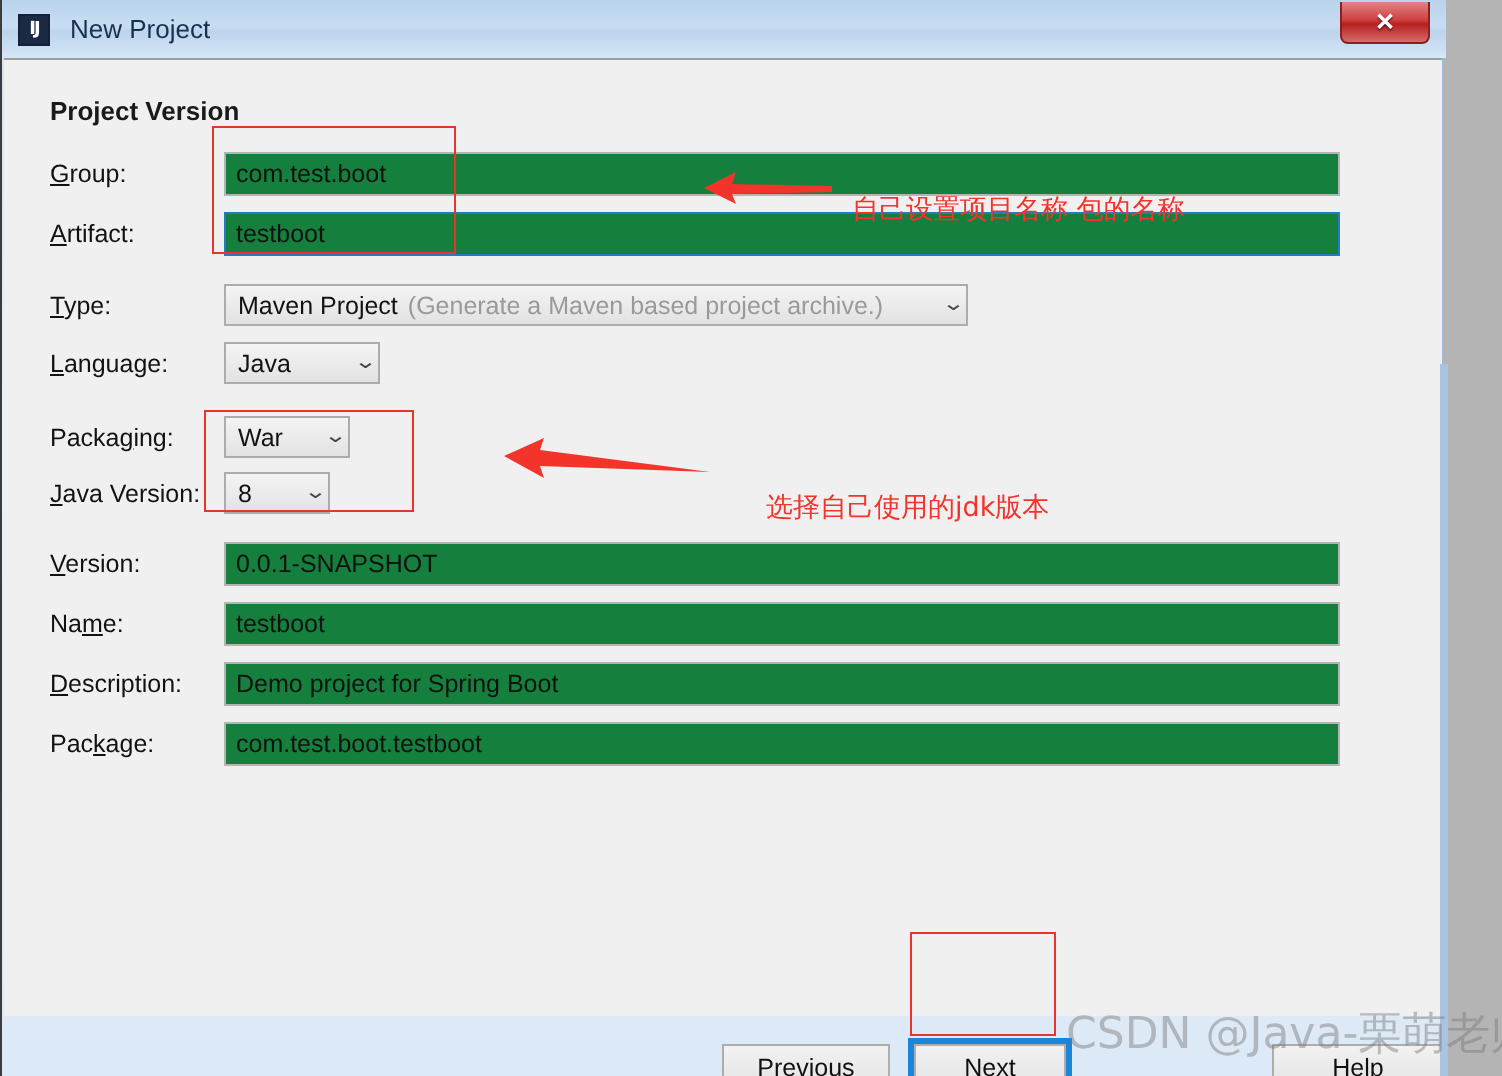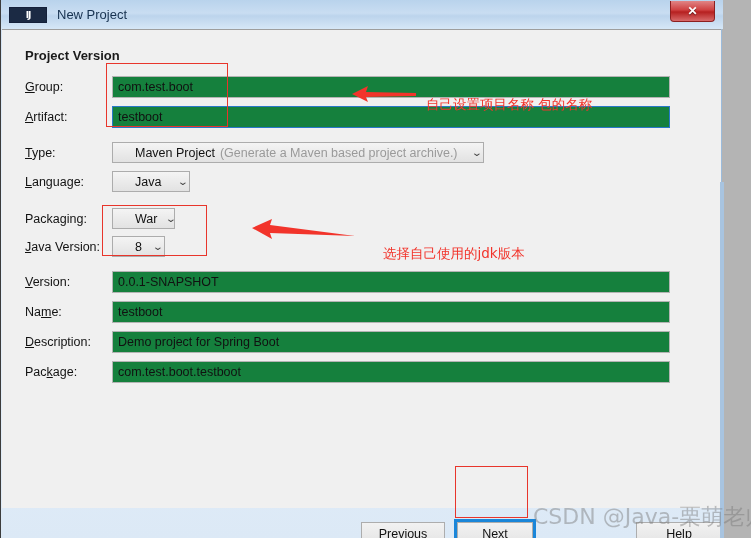--- a/index.html
+++ b/index.html
@@ -34,21 +34,21 @@
     left: 0; top: 0;
     width: 722px;
     height: 29px;
     background: linear-gradient(to bottom, #b9d3ec 0%, #c9ddf2 45%, #bcd4ec 55%, #d6e7f7 100%);
     display: flex;
     align-items: center;
     padding-left: 8px;
   }
 
   .app-icon {
-    width: 38px; height: 16px;
+    width: 16px; height: 16px;
     background: #1b2a44;
     border: 1px solid #14203a;
     color: #ffffff;
     font-size: 9px;
     font-weight: bold;
     font-family: "DejaVu Sans", sans-serif;
     display: flex;
     align-items: center;
     justify-content: center;
     letter-spacing: -1px;
@@ -140,21 +140,21 @@
   .combo {
     position: absolute;
     left: 110px;
     height: 21px;
     background: linear-gradient(to bottom,#f4f4f4,#e2e2e2);
     border: 1px solid #acacac;
     font-size: 12.5px;
     color: #111111;
     display: flex;
     align-items: center;
-    padding-left: 22px;
+    padding-left: 6px;
     padding-right: 4px;
     cursor: pointer;
   }
   .combo .hint {
     color: #9a9a9a;
     margin-left: 5px;
   }
   .combo .chev {
     margin-left: auto;
     font-size: 10px;

